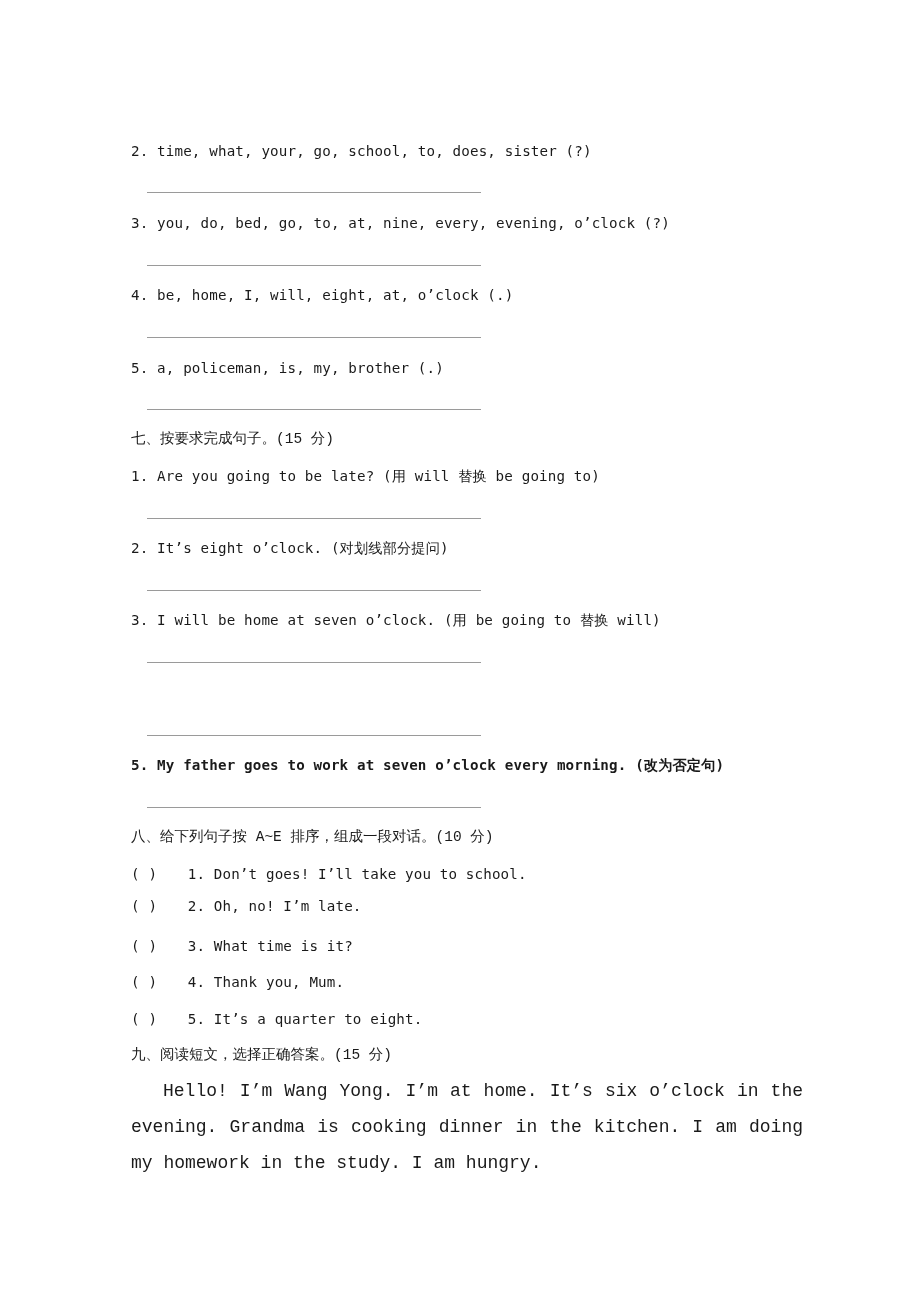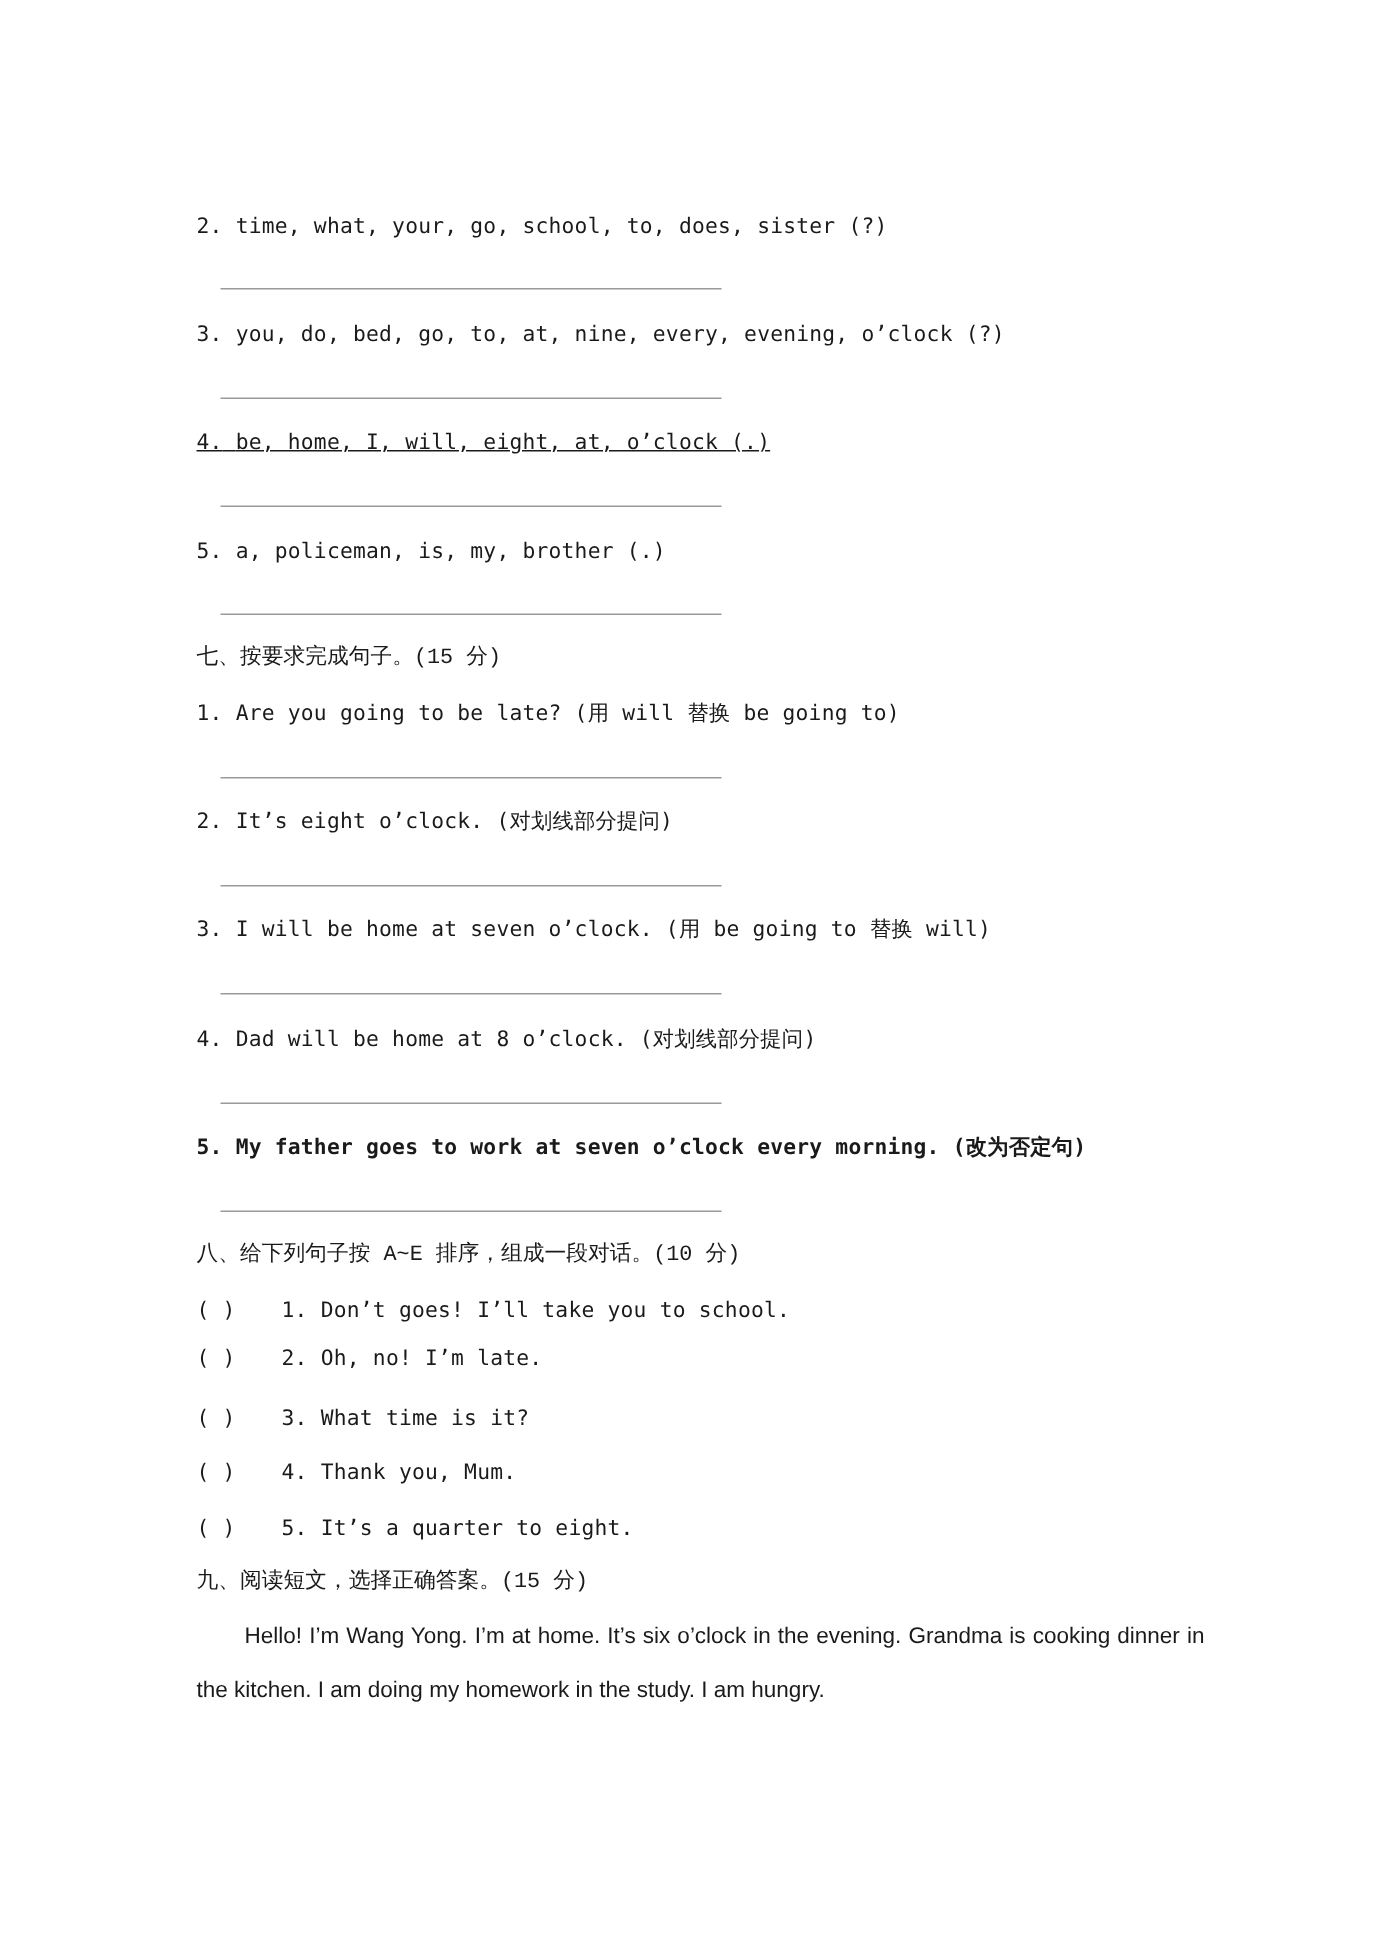--- a/index.html
+++ b/index.html
@@ -46,22 +46,22 @@
       white-space: nowrap;
     }
     .paren {
       display: inline-block;
       width: 48px;
     }
     .para {
       position: absolute;
       left: 131px;
       width: 672px;
-      font-family: Liberation Sans, sans-serif;
-      font-size: 15px;
+      font-family: Liberation Mono, monospace;
+      font-size: 18px;
       line-height: 36px;
       text-align: justify;
       text-indent: 32px;
       white-space: normal;
     }
   </style>
 </head>
 <body>
 
 <div class="page">
@@ -71,21 +71,21 @@
     <span>time, what, your, go, school, to, does, sister (?)</span>
   </div>
   <div class="answer-line" style="top:192px;"></div>
 
   <div class="line" style="top:214px;text-align:right;">
     <span>3.</span>
     <span>you, do, bed, go, to, at, nine, every, evening, o’clock (?)</span>
   </div>
   <div class="answer-line" style="top:265px;"></div>
 
-  <div class="line" style="top:286px;text-decoration:underline;">
+  <div class="line" style="top:286px;">
     <span>4.</span>
     <span>be, home, I, will, eight, at, o’clock (.)</span>
   </div>
   <div class="answer-line" style="top:337px;"></div>
 
   <div class="line" style="top:359px;">
     <span>5.</span>
     <span>a, policeman, is, my, brother (.)</span>
   </div>
   <div class="answer-line" style="top:409px;"></div>
@@ -103,24 +103,20 @@
     <span>It’s eight o’clock. (对划线部分提问)</span>
   </div>
   <div class="answer-line" style="top:590px;"></div>
 
   <div class="line" style="top:611px;">
     <span>3.</span>
     <span>I will be home at seven o’clock. (用 be going to 替换 will)</span>
   </div>
   <div class="answer-line" style="top:662px;"></div>
 
-  <div class="line" style="top:684px;">
-    <span>4.</span>
-    <span>Dad will be home at 8 o’clock. (对划线部分提问)</span>
-  </div>
   <div class="answer-line" style="top:735px;"></div>
 
   <div class="line" style="top:756px;font-weight:bold;">
     <span>5.</span>
     <span>My father goes to work at seven o’clock every morning. (改为否定句)</span>
   </div>
   <div class="answer-line" style="top:807px;"></div>
 
   <div class="heading" style="top:828px;">八、给下列句子按 A~E 排序，组成一段对话。(10 分)</div>
 

